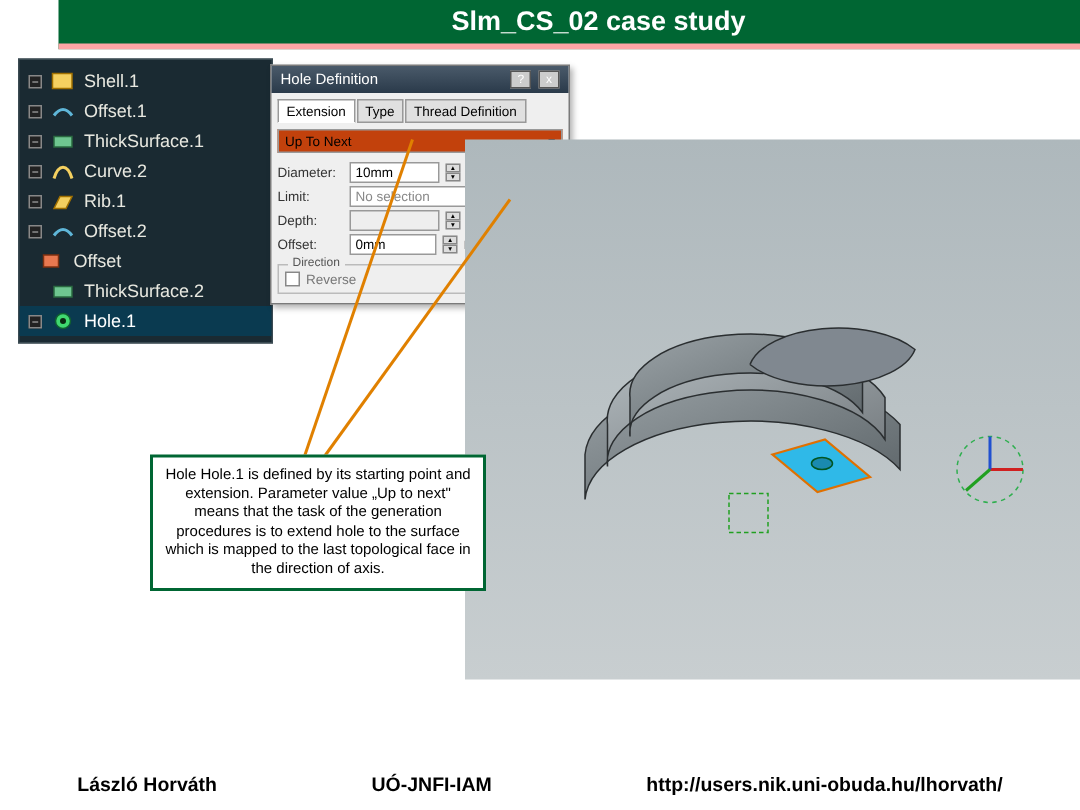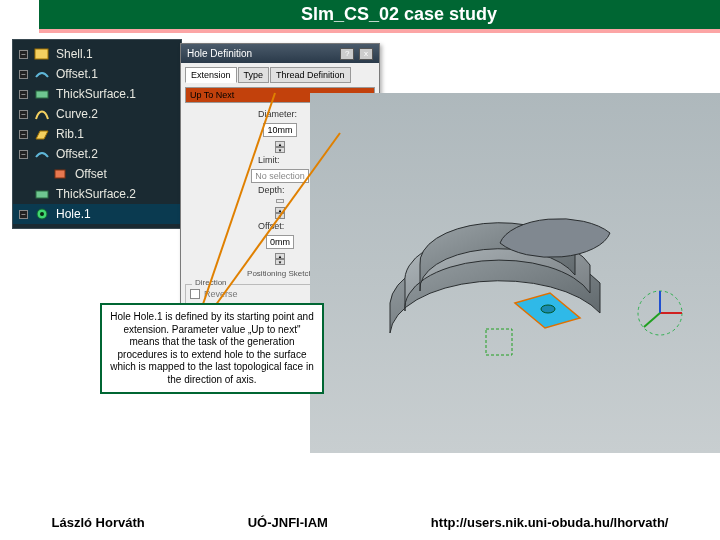--- a/index.html
+++ b/index.html
@@ -12,21 +12,21 @@
   .tree-icon { width: 16px; height: 14px; display: inline-block; }
   .ti-toggle { width: 9px; height: 9px; border: 1px solid #888; background: #222; font-size: 8px; line-height: 7px; text-align: center; color: #ccc; flex: 0 0 9px; }
   .dialog { position: absolute; left: 180px; top: 10px; width: 200px; background: #efefef; border: 1px solid #7a7a7a; box-shadow: 2px 2px 4px rgba(0,0,0,.3); font-size: 10px; }
   .dlg-title { background: linear-gradient(#4a5a6a,#2a3a4a); color: #fff; padding: 3px 6px; font-size: 10px; display: flex; justify-content: space-between; align-items: center; }
   .dlg-ctrls span { display: inline-block; width: 14px; height: 12px; background: #ccc; border: 1px solid #555; font-size: 8px; text-align: center; line-height: 10px; margin-left: 2px; }
   .dlg-body { padding: 4px; }
   .tabs { display: flex; gap: 1px; margin-bottom: 4px; }
   .tab { border: 1px solid #999; padding: 2px 5px; background: #e0e0e0; font-size: 9px; }
   .tab.active { background: #fff; border-bottom: 1px solid #fff; }
   .drop { border: 1px solid #999; background: #c2410c; padding: 2px 4px; margin: 3px 0 6px; font-size: 9px; display: flex; justify-content: space-between; }
-  .row { display: flex; align-items: center; gap: 4px; margin: 2px 0; font-size: 9px; flex-direction: column; }
+  .row { display: flex; align-items: center; gap: 4px; margin: 2px 0; font-size: 9px; }
   .row label { width: 44px; color: #333; }
   .row .fld { flex: 1; border: 1px solid #999; background: #fff; padding: 1px 3px; height: 14px; display: flex; justify-content: space-between; align-items: center; }
   .spin { width: 10px; display: flex; flex-direction: column; }
   .spin span { height: 6px; border: 1px solid #888; font-size: 5px; text-align: center; line-height: 4px; background: #ddd; }
   .thumb { position: absolute; right: 6px; top: 28px; width: 44px; height: 44px; border: 1px solid #999; background: #d6d6e6; }
   .sec { border: 1px solid #bbb; margin: 6px 0 2px; padding: 4px; position: relative; }
   .sec-title { position: absolute; top: -7px; left: 6px; background: #efefef; padding: 0 3px; font-size: 8px; color: #555; }
   .chk { display: flex; align-items: center; gap: 4px; font-size: 9px; color: #777; }
   .chk .box { width: 10px; height: 10px; border: 1px solid #888; background: #fff; }
   .viewport { position: absolute; left: 310px; top: 60px; width: 410px; height: 360px; background: linear-gradient(#aeb8bc,#c8ced0); overflow: hidden; }
@@ -78,21 +78,21 @@
           </svg></span>
       <span>Rib.1</span>
     </div>
     <div class="tree-item">
       <span class="ti-toggle">−</span>
       <span class="tree-icon"><svg viewBox="0 0 16 14">
             <path d="M2 10 Q8 2 14 10" fill="none" stroke="#5fb6d8" stroke-width="2"></path>
           </svg></span>
       <span>Offset.2</span>
     </div>
-    <div class="tree-item" style="padding-left:40px">
+    <div class="tree-item" style="padding-left:14px">
       <span class="tree-icon"><svg viewBox="0 0 16 14">
             <rect x="2" y="3" width="10" height="8" fill="#e87850" stroke="#803010"></rect>
           </svg></span>
       <span>Offset</span>
     </div>
     <div class="tree-item">
       <span style="width:9px;flex:0 0 9px"></span>
       <span class="tree-icon"><svg viewBox="0 0 16 14">
             <rect x="2" y="4" width="12" height="7" fill="#6fc690" stroke="#2a6a40"></rect>
           </svg></span>

